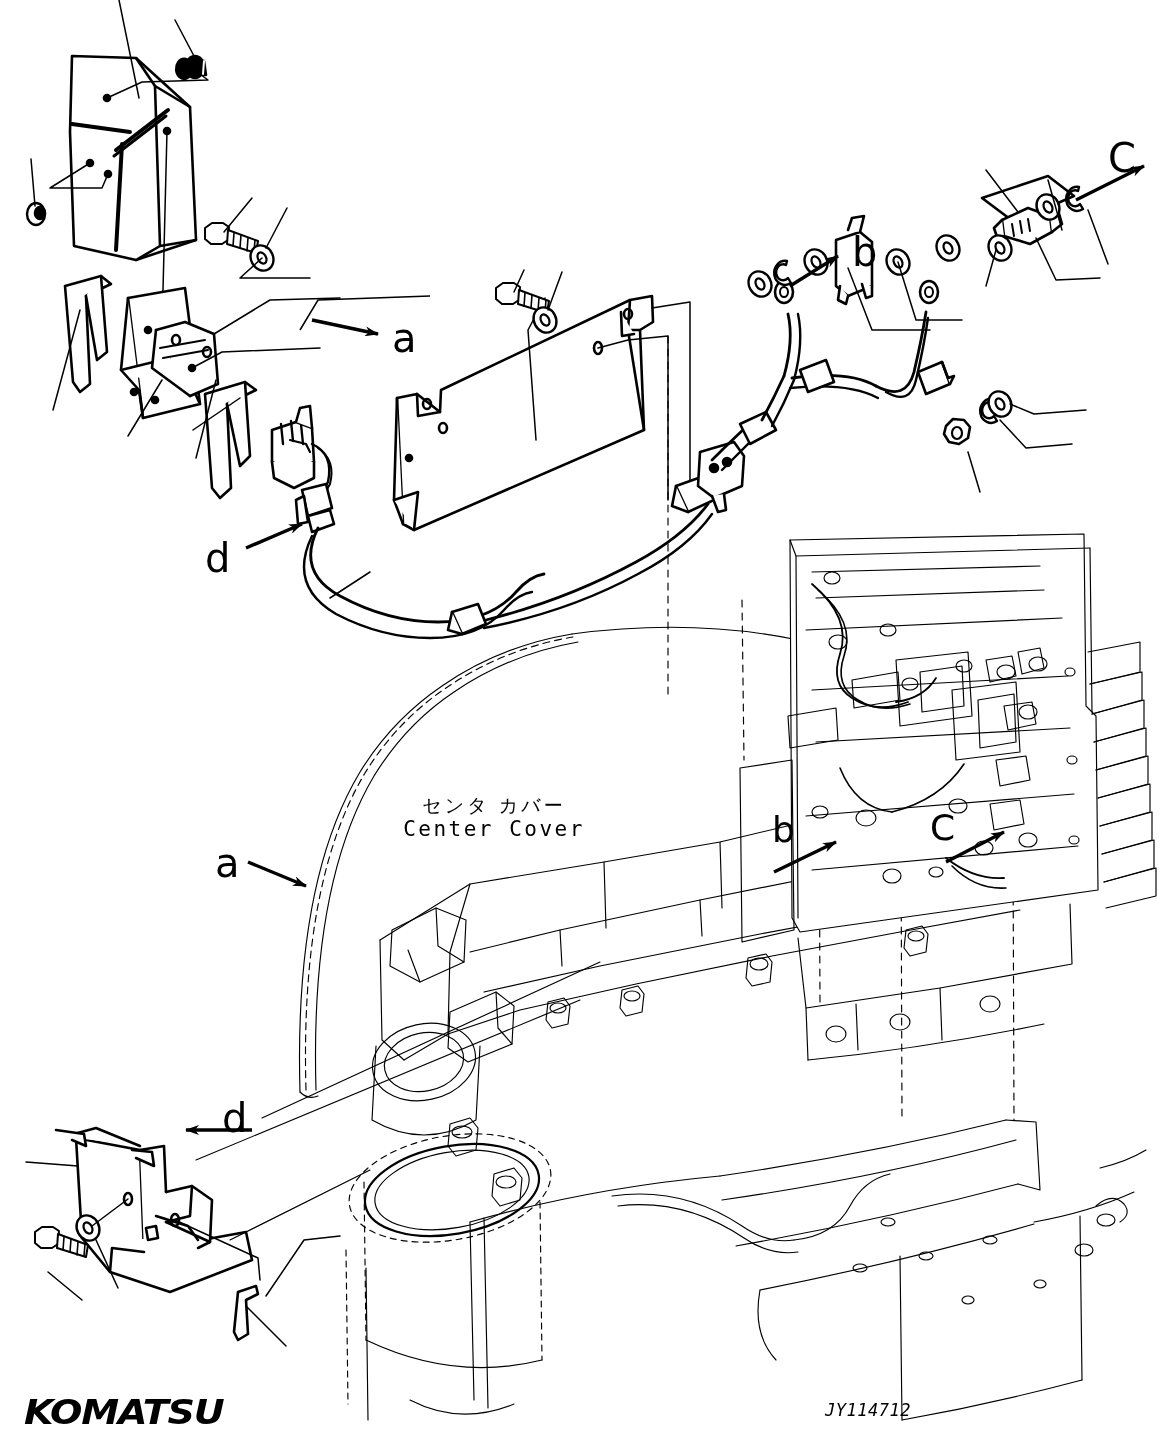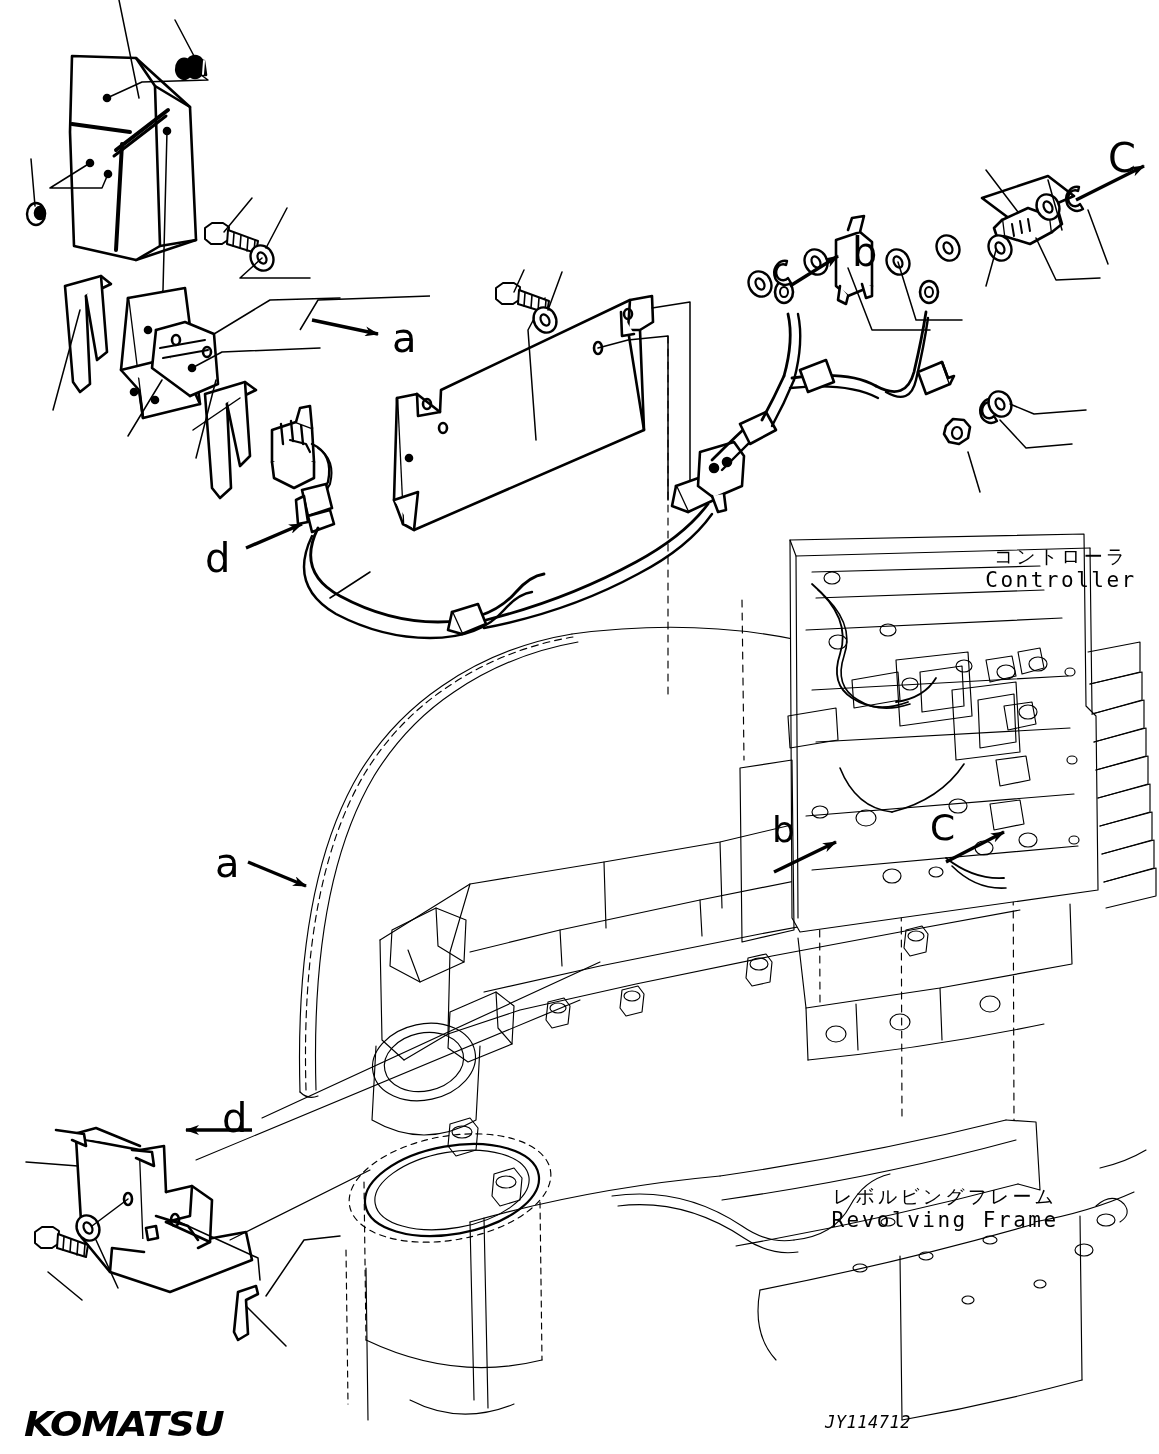--- a/index.html
+++ b/index.html
@@ -8,21 +8,21 @@
   #sheet{position:absolute;inset:0;}
   svg.layer{position:absolute;left:0;top:0;width:1159px;height:1454px;overflow:visible;}
   .callout{position:absolute;font-family:"DejaVu Sans","Liberation Sans",sans-serif;
            font-size:40px;line-height:1;font-weight:400;color:#000;}
   .callout.sm{font-size:36px;}
   .label{position:absolute;text-align:center;white-space:nowrap;}
   .label .jp{display:block;font-family:"DejaVu Sans","Liberation Sans",sans-serif;
              font-size:19px;letter-spacing:3px;line-height:1.15;}
   .label .en{display:block;font-family:"DejaVu Sans Mono","Liberation Mono",monospace;
              font-size:21px;letter-spacing:2.5px;line-height:1.15;}
-  #footer{position:absolute;left:0;bottom:0;width:933px;height:70px;}
+  #footer{position:absolute;left:0;bottom:12px;width:933px;height:70px;}
   #logo{position:absolute;left:24px;bottom:10px;font-family:"DejaVu Sans","Liberation Sans",sans-serif;
         font-size:34px;font-weight:bold;font-style:italic;letter-spacing:-1px;
         transform:scaleX(1.12);transform-origin:left bottom;}
   #drawno{position:absolute;right:22px;bottom:22px;font-family:"DejaVu Sans Mono","Liberation Mono",monospace;
           font-size:17px;letter-spacing:0.5px;font-style:italic;}
 </style>
 </head>
 <body>
 
 <div id="sheet">
@@ -542,29 +542,25 @@
 
   <span class="callout" style="left:392px;top:318px;">a</span>
   <span class="callout" style="left:205px;top:538px;">d</span>
   <span class="callout" style="left:852px;top:232px;">b</span>
   <span class="callout" style="left:1108px;top:138px;">C</span>
   <span class="callout" style="left:215px;top:843px;">a</span>
   <span class="callout" style="left:222px;top:1098px;">d</span>
   <span class="callout sm" style="left:772px;top:812px;">b</span>
   <span class="callout sm" style="left:930px;top:810px;">C</span>
 
-
-  <div class="label" style="left:1061px;top:546px;transform:translateX(-50%);">
-    <span class="jp">コントローラ</span>
-    <span class="en">Controller</span>
+  <div class="label" style="left:494px;top:795px;transform:translateX(-50%);">
+    <span class="jp">センタ カバー</span>
+    <span class="en">Center Cover</span>
   </div>
 
-  <div class="label" style="left:945px;top:1186px;transform:translateX(-50%);">
-    <span class="jp">レボルビングフレーム</span>
-    <span class="en">Revolving Frame</span>
-  </div>
+
 
   <div id="footer">
     <div id="logo">KOMATSU</div>
     <div id="drawno">JY114712</div>
   </div>
 
 </div>
 
 </body></html>

